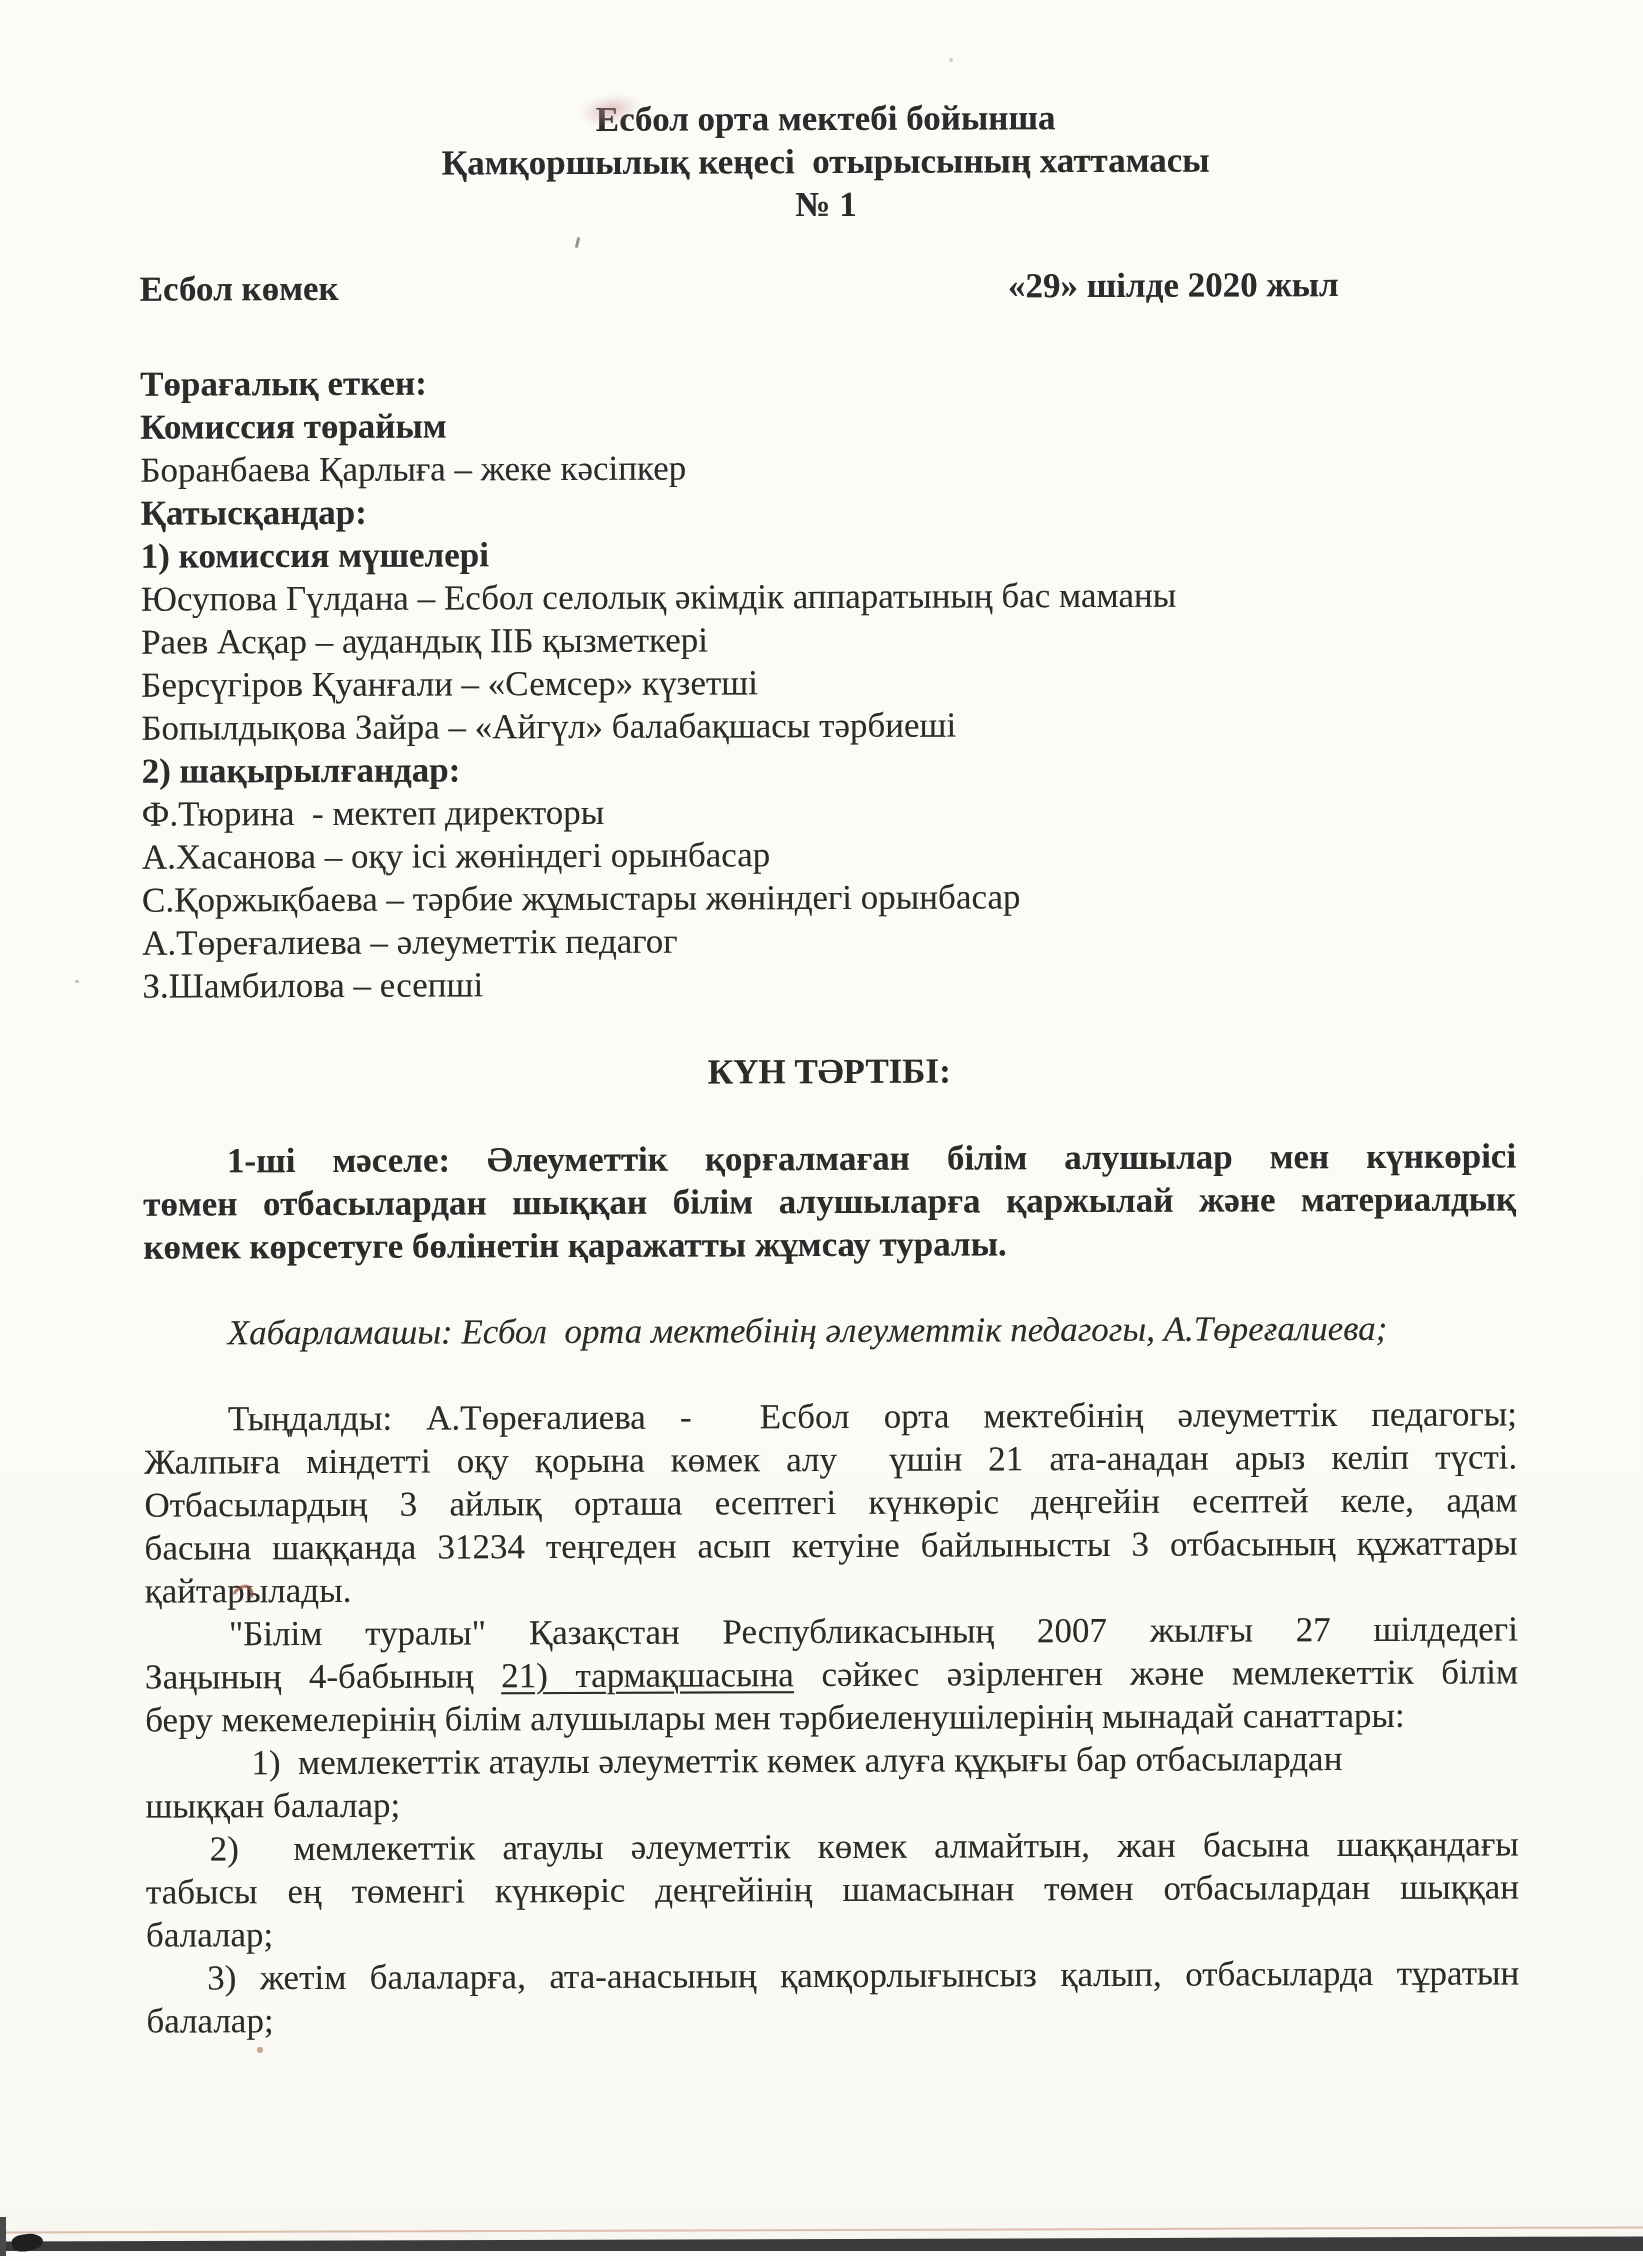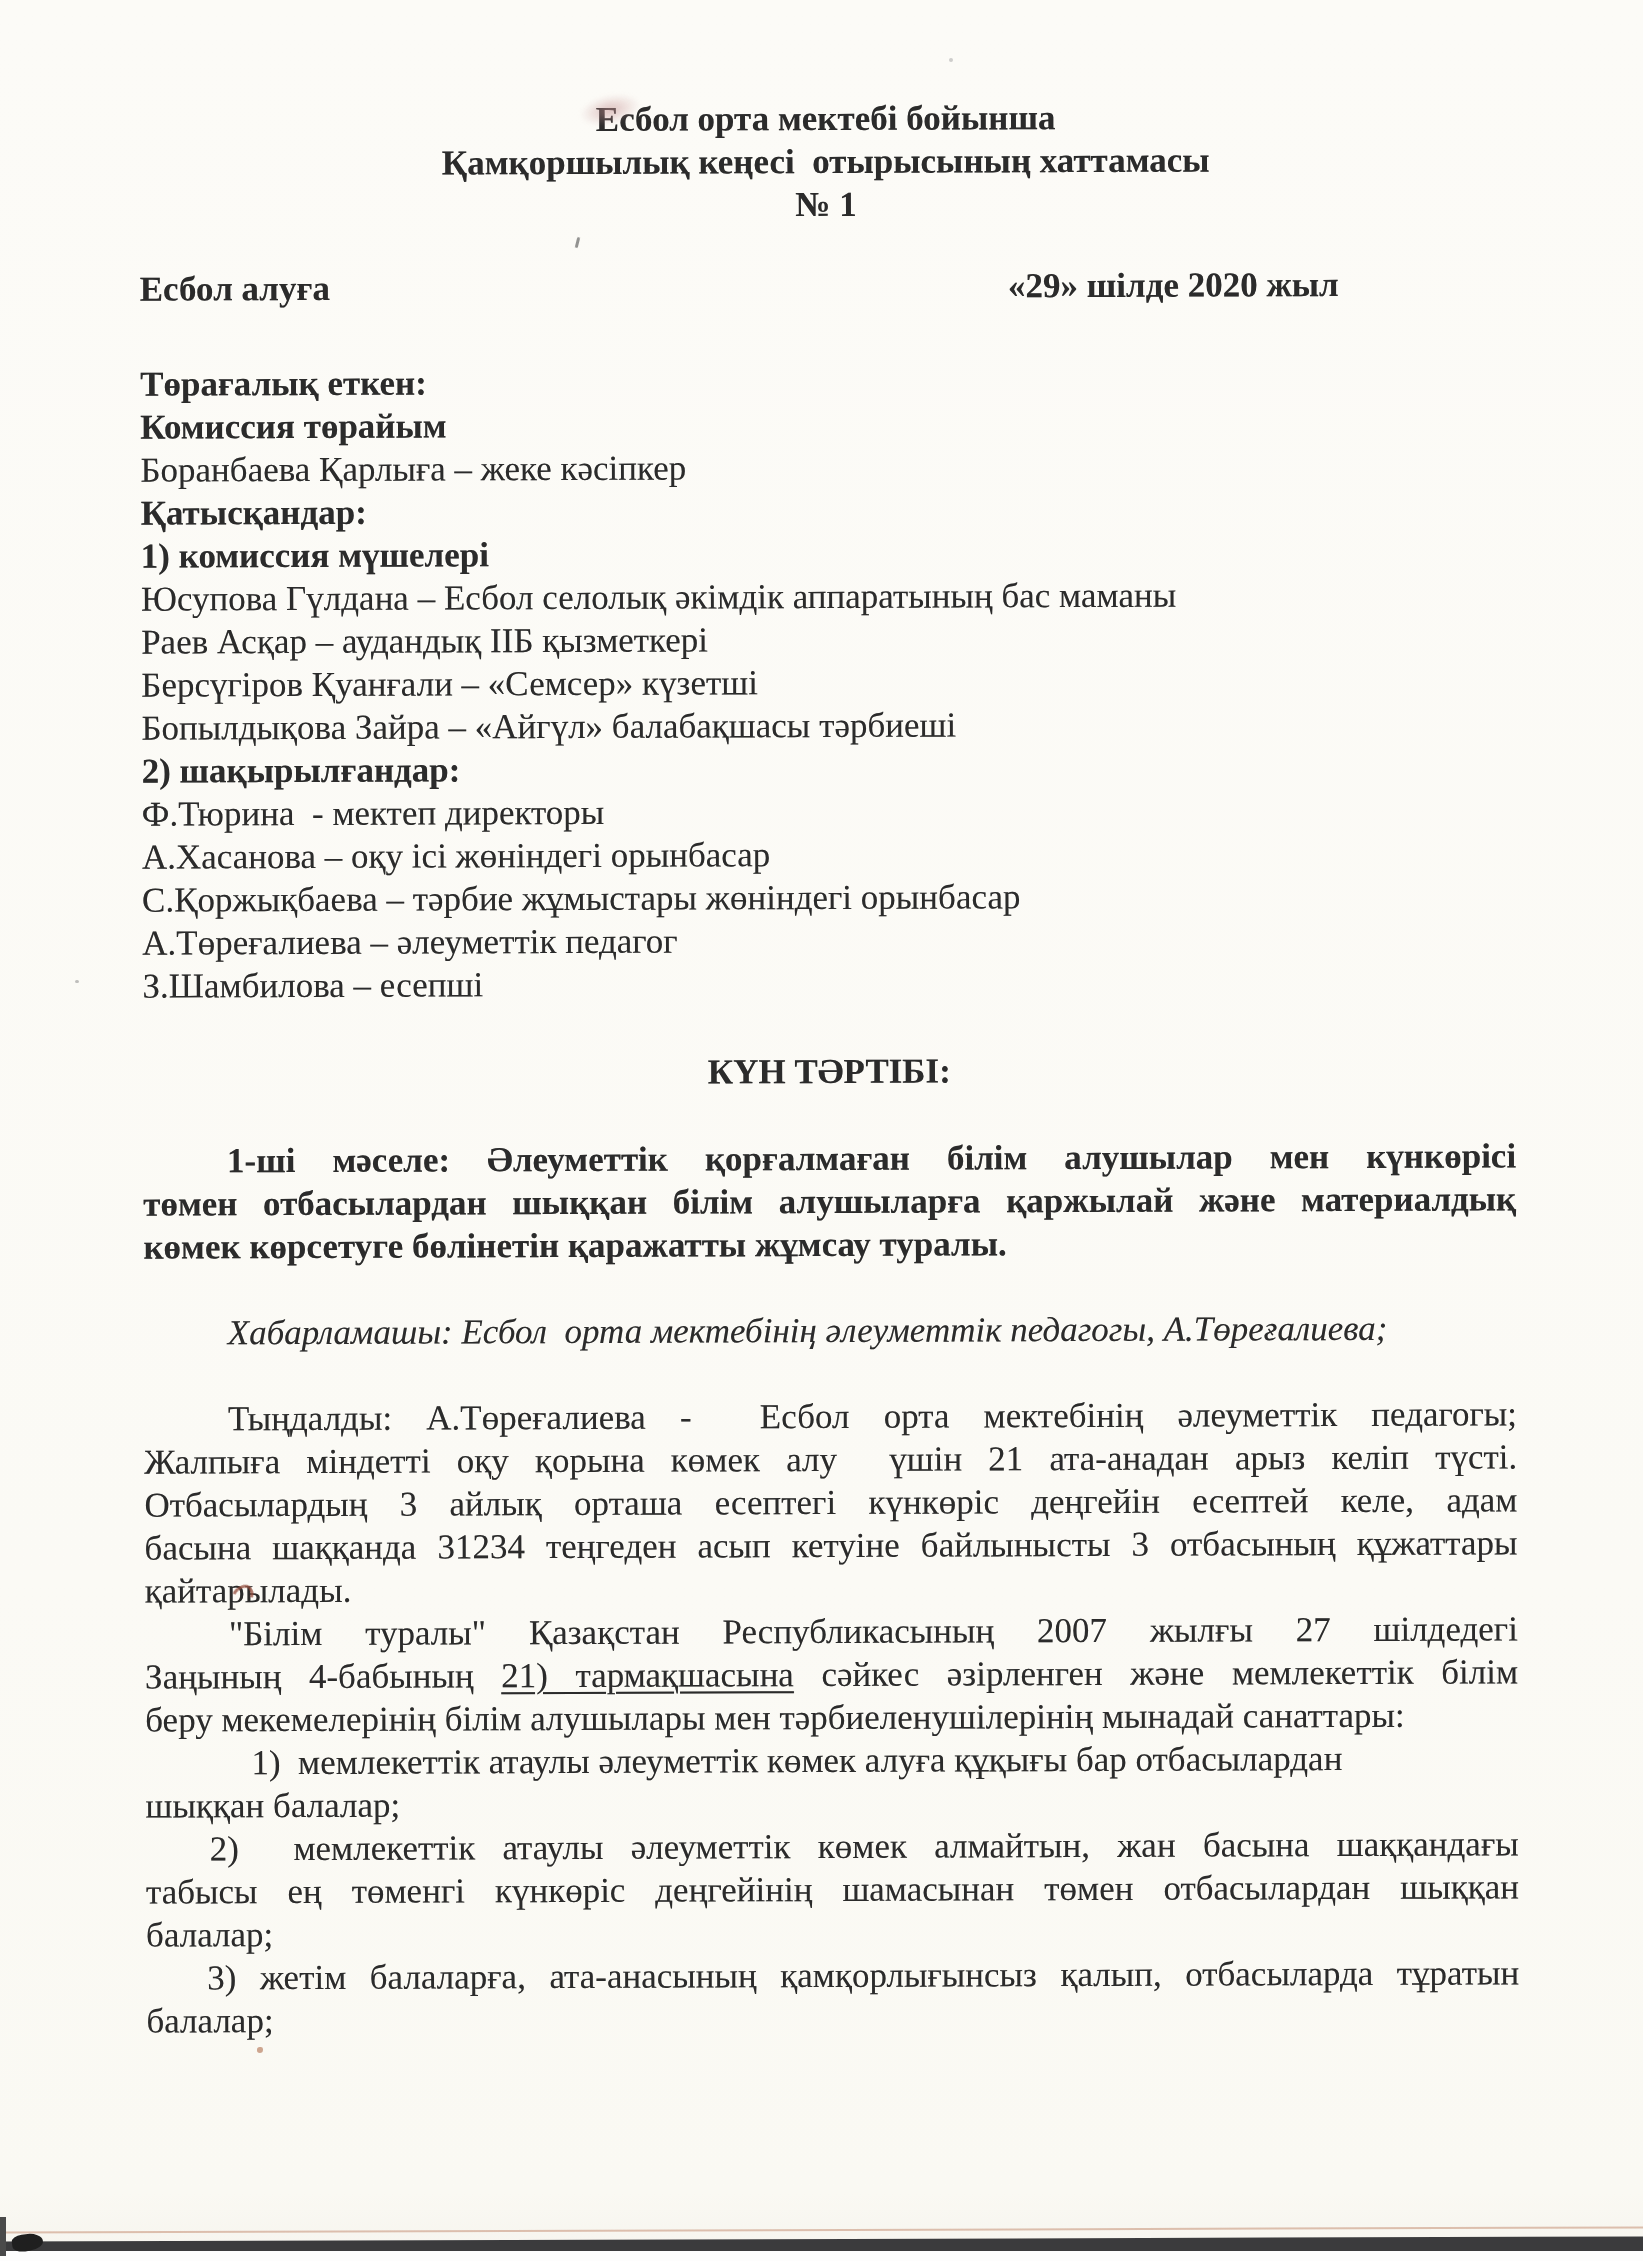--- a/index.html
+++ b/index.html
@@ -71,21 +71,21 @@
 
   <div class="scan-content">
 
     <div class="line c b">Есбол орта мектебі бойынша</div>
     <div class="line c b">Қамқоршылық кеңесі&nbsp; отырысының хаттамасы</div>
     <div class="line c b">№ 1</div>
 
     <div class="sp60"></div>
 
     <div class="placedate">
-      <span class="b nw">Есбол алуға</span>
+      <span class="b nw">Есбол көмек</span>
       <span class="b nw date">«29» шілде 2020 жыл</span>
     </div>
 
     <div class="sp80"></div>
 
     <div class="line b nw">Төрағалық еткен:</div>
     <div class="line b nw">Комиссия төрайым</div>
     <div class="line nw">Боранбаева Қарлыға – жеке кәсіпкер</div>
     <div class="line b nw">Қатысқандар:</div>
     <div class="line b nw">1) комиссия мүшелері</div>

